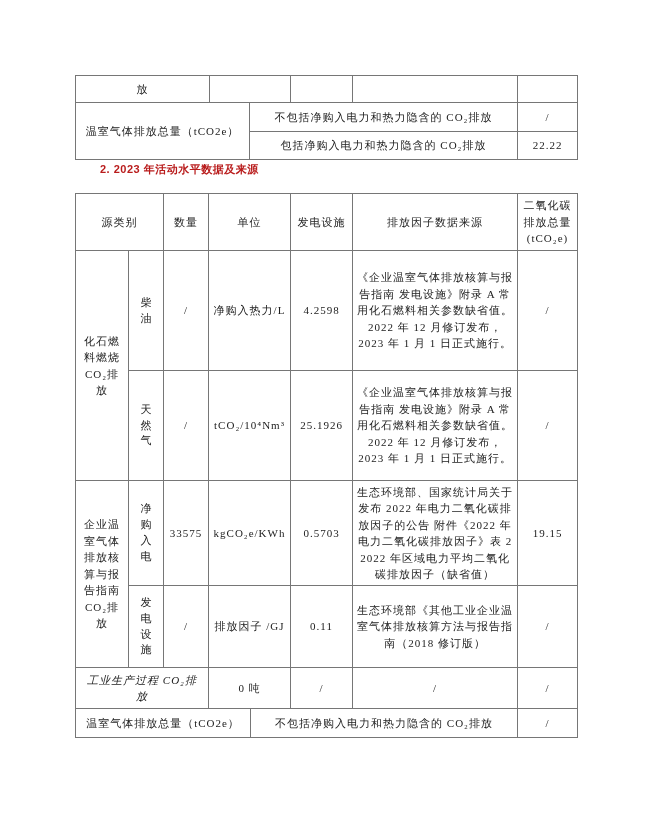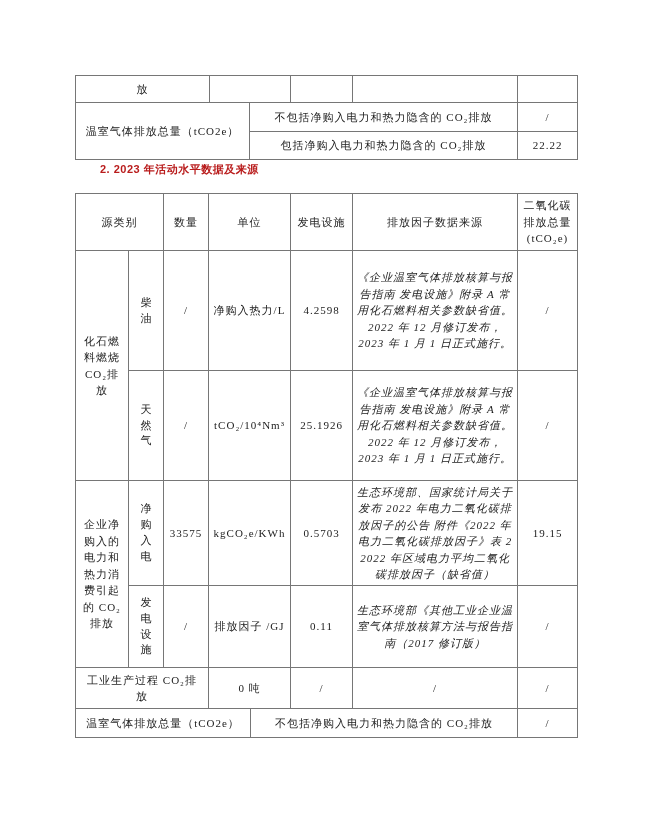--- a/index.html
+++ b/index.html
@@ -9,24 +9,24 @@
   }
   .tblwrap{position:absolute;}
   table.t{border-collapse:collapse;table-layout:fixed;}
   table.t.stack{margin-top:-1px;}
   table.t td{
     border:1px solid #767676;
     text-align:center;vertical-align:middle;
     font-size:11px;letter-spacing:1px;line-height:1.5;
     padding:1px 3px;
   }
-  td.src{line-height:1.36;letter-spacing:0.5px;padding:2px 3px;font-style:italic;}
+  td.src{line-height:1.36;letter-spacing:0.5px;padding:2px 3px;}
   td.smallhead{letter-spacing:0.5px;line-height:1.45;margin-left:18px;}
   .vert{display:inline-block;width:13px;word-break:break-all;letter-spacing:0;line-height:1.45;}
-  .wrapnarrow{display:inline-block;max-width:112px;word-break:break-all;}
+  .wrapnarrow{display:inline-block;max-width:112px;word-break:break-all;font-style:italic;}
   .heading{
     position:absolute;left:100px;top:162px;
     font-family:"Liberation Sans","DejaVu Sans",sans-serif;
     font-weight:bold;font-size:11px;letter-spacing:0.5px;color:#b91c1c;
     white-space:nowrap;
   }
 </style>
 </head>
 <body>
 
@@ -107,35 +107,35 @@
       <tr style="height:110px">
         <td><span class="vert">天然气</span></td>
         <td>/</td>
         <td>tCO₂/10⁴Nm³</td>
         <td>25.1926</td>
         <td class="src">《企业温室气体排放核算与报告指南  发电设施》附录 A 常用化石燃料相关参数缺省值。2022 年 12 月修订发布，2023 年 1 月 1 日正式施行。</td>
         <td>/</td>
       </tr>
 
       <tr style="height:105px">
-        <td rowspan="2">企业净购入的电力和热力消费引起的 CO₂排放</td>
+        <td rowspan="2">企业温室气体排放核算与报告指南 CO₂排放</td>
         <td><span class="vert">净购入电</span></td>
         <td>33575</td>
         <td>kgCO₂e/KWh</td>
         <td>0.5703</td>
         <td class="src">生态环境部、国家统计局关于发布 2022 年电力二氧化碳排放因子的公告  附件《2022 年电力二氧化碳排放因子》表 2  2022 年区域电力平均二氧化碳排放因子（缺省值）</td>
         <td>19.15</td>
       </tr>
 
       <tr style="height:82px">
         <td><span class="vert">发电设施</span></td>
         <td>/</td>
         <td>排放因子 /GJ</td>
         <td>0.11</td>
-        <td class="src">生态环境部《其他工业企业温室气体排放核算方法与报告指南（2017 修订版）</td>
+        <td class="src">生态环境部《其他工业企业温室气体排放核算方法与报告指南（2018 修订版）</td>
         <td>/</td>
       </tr>
 
       <tr style="height:41px">
         <td colspan="3"><span class="wrapnarrow">工业生产过程 CO₂排放</span></td>
         <td>0 吨</td>
         <td>/</td>
         <td>/</td>
         <td>/</td>
       </tr>

